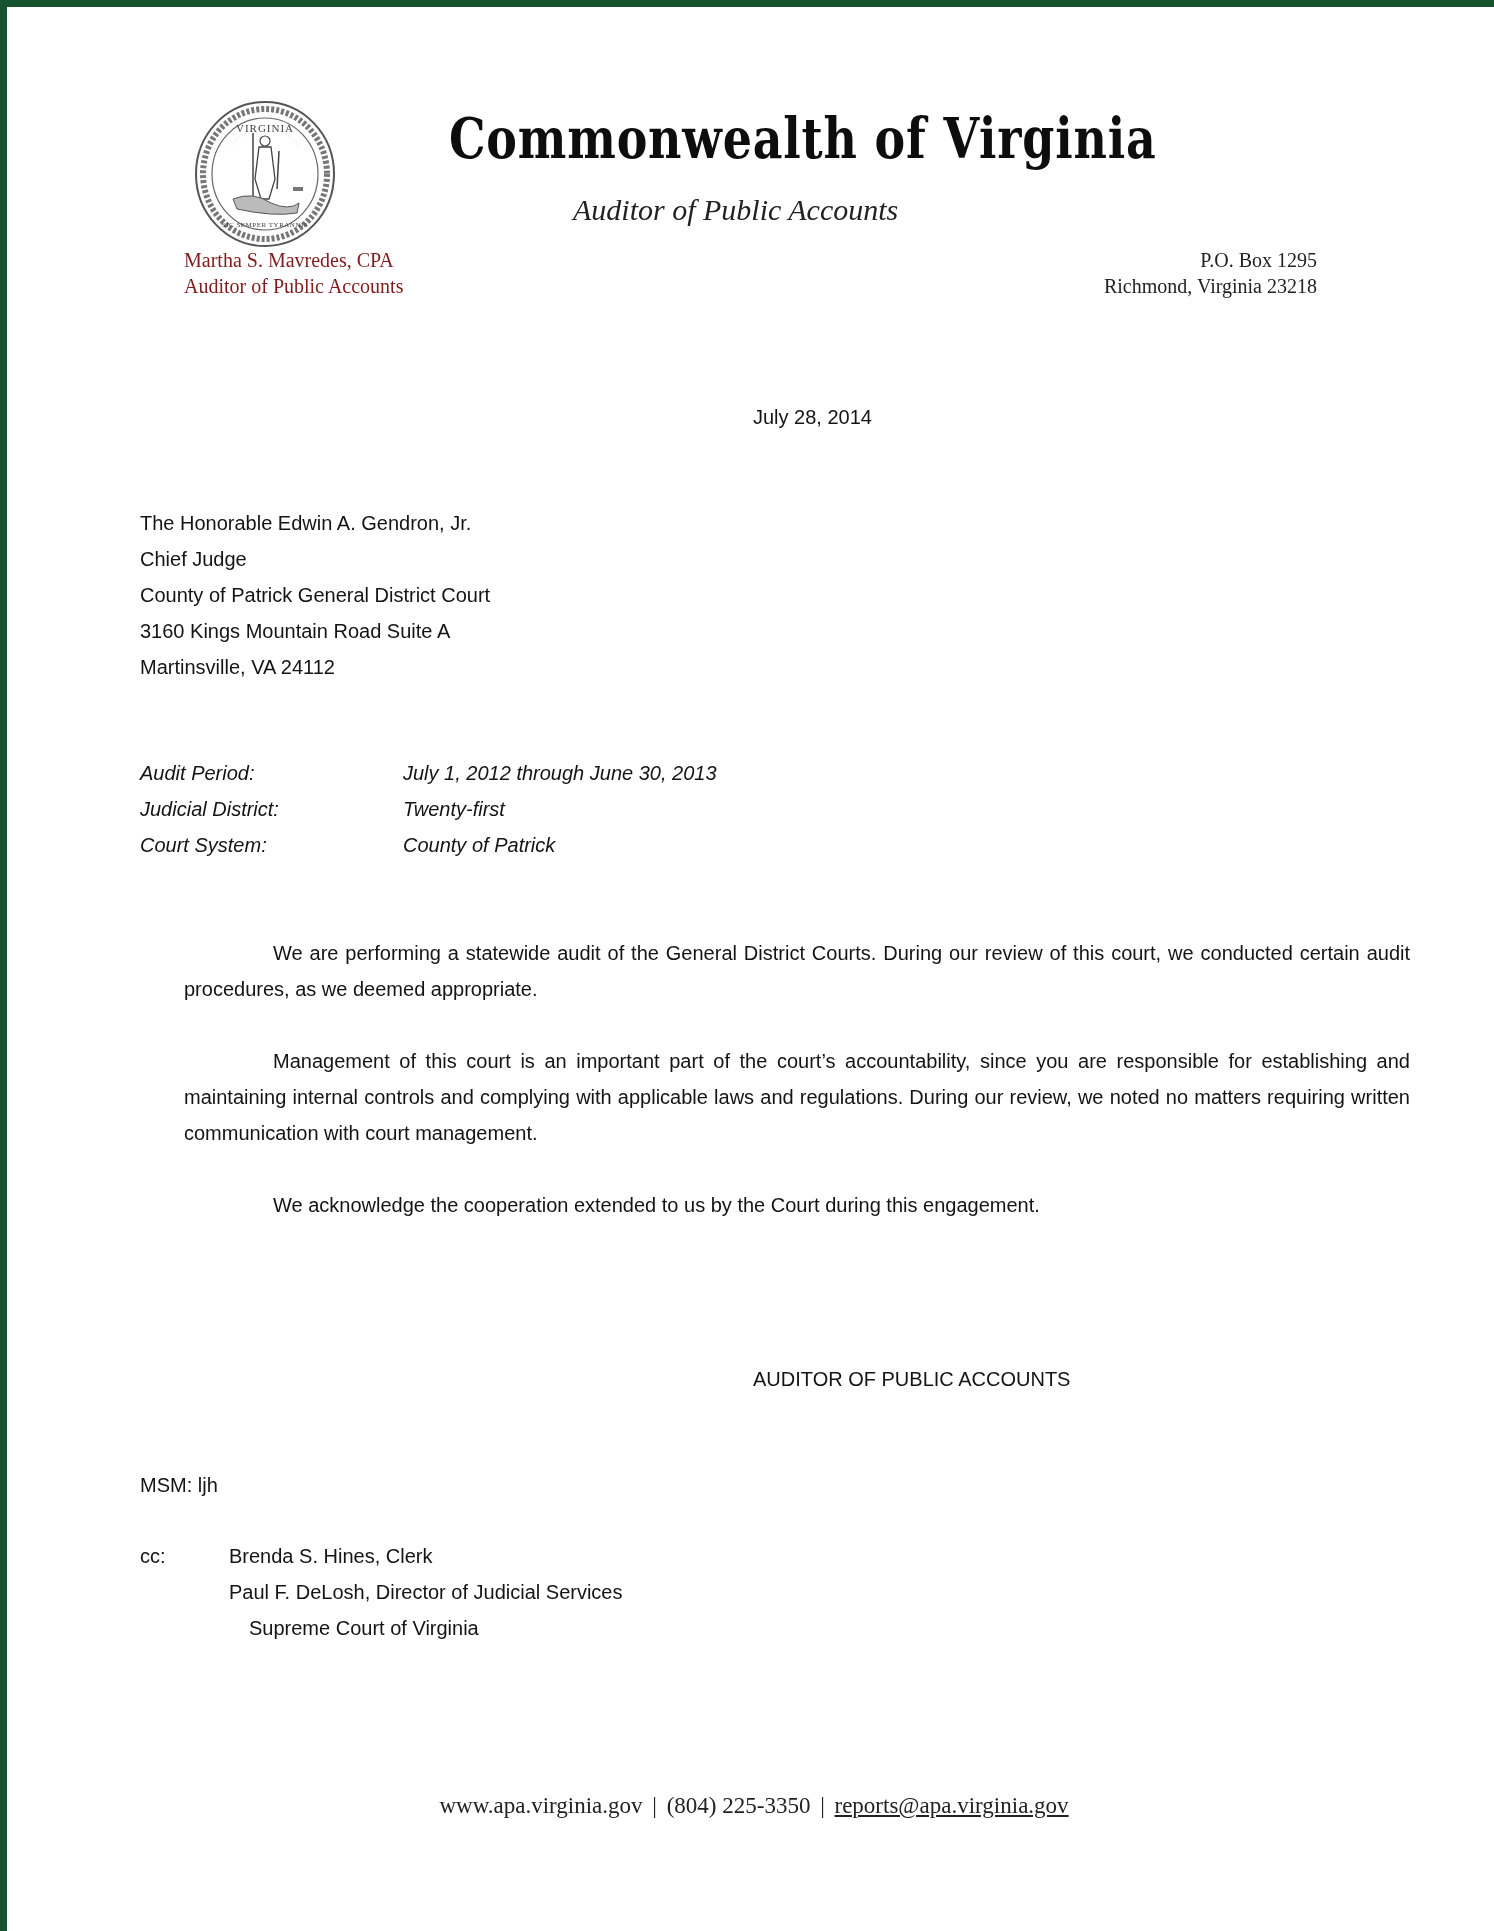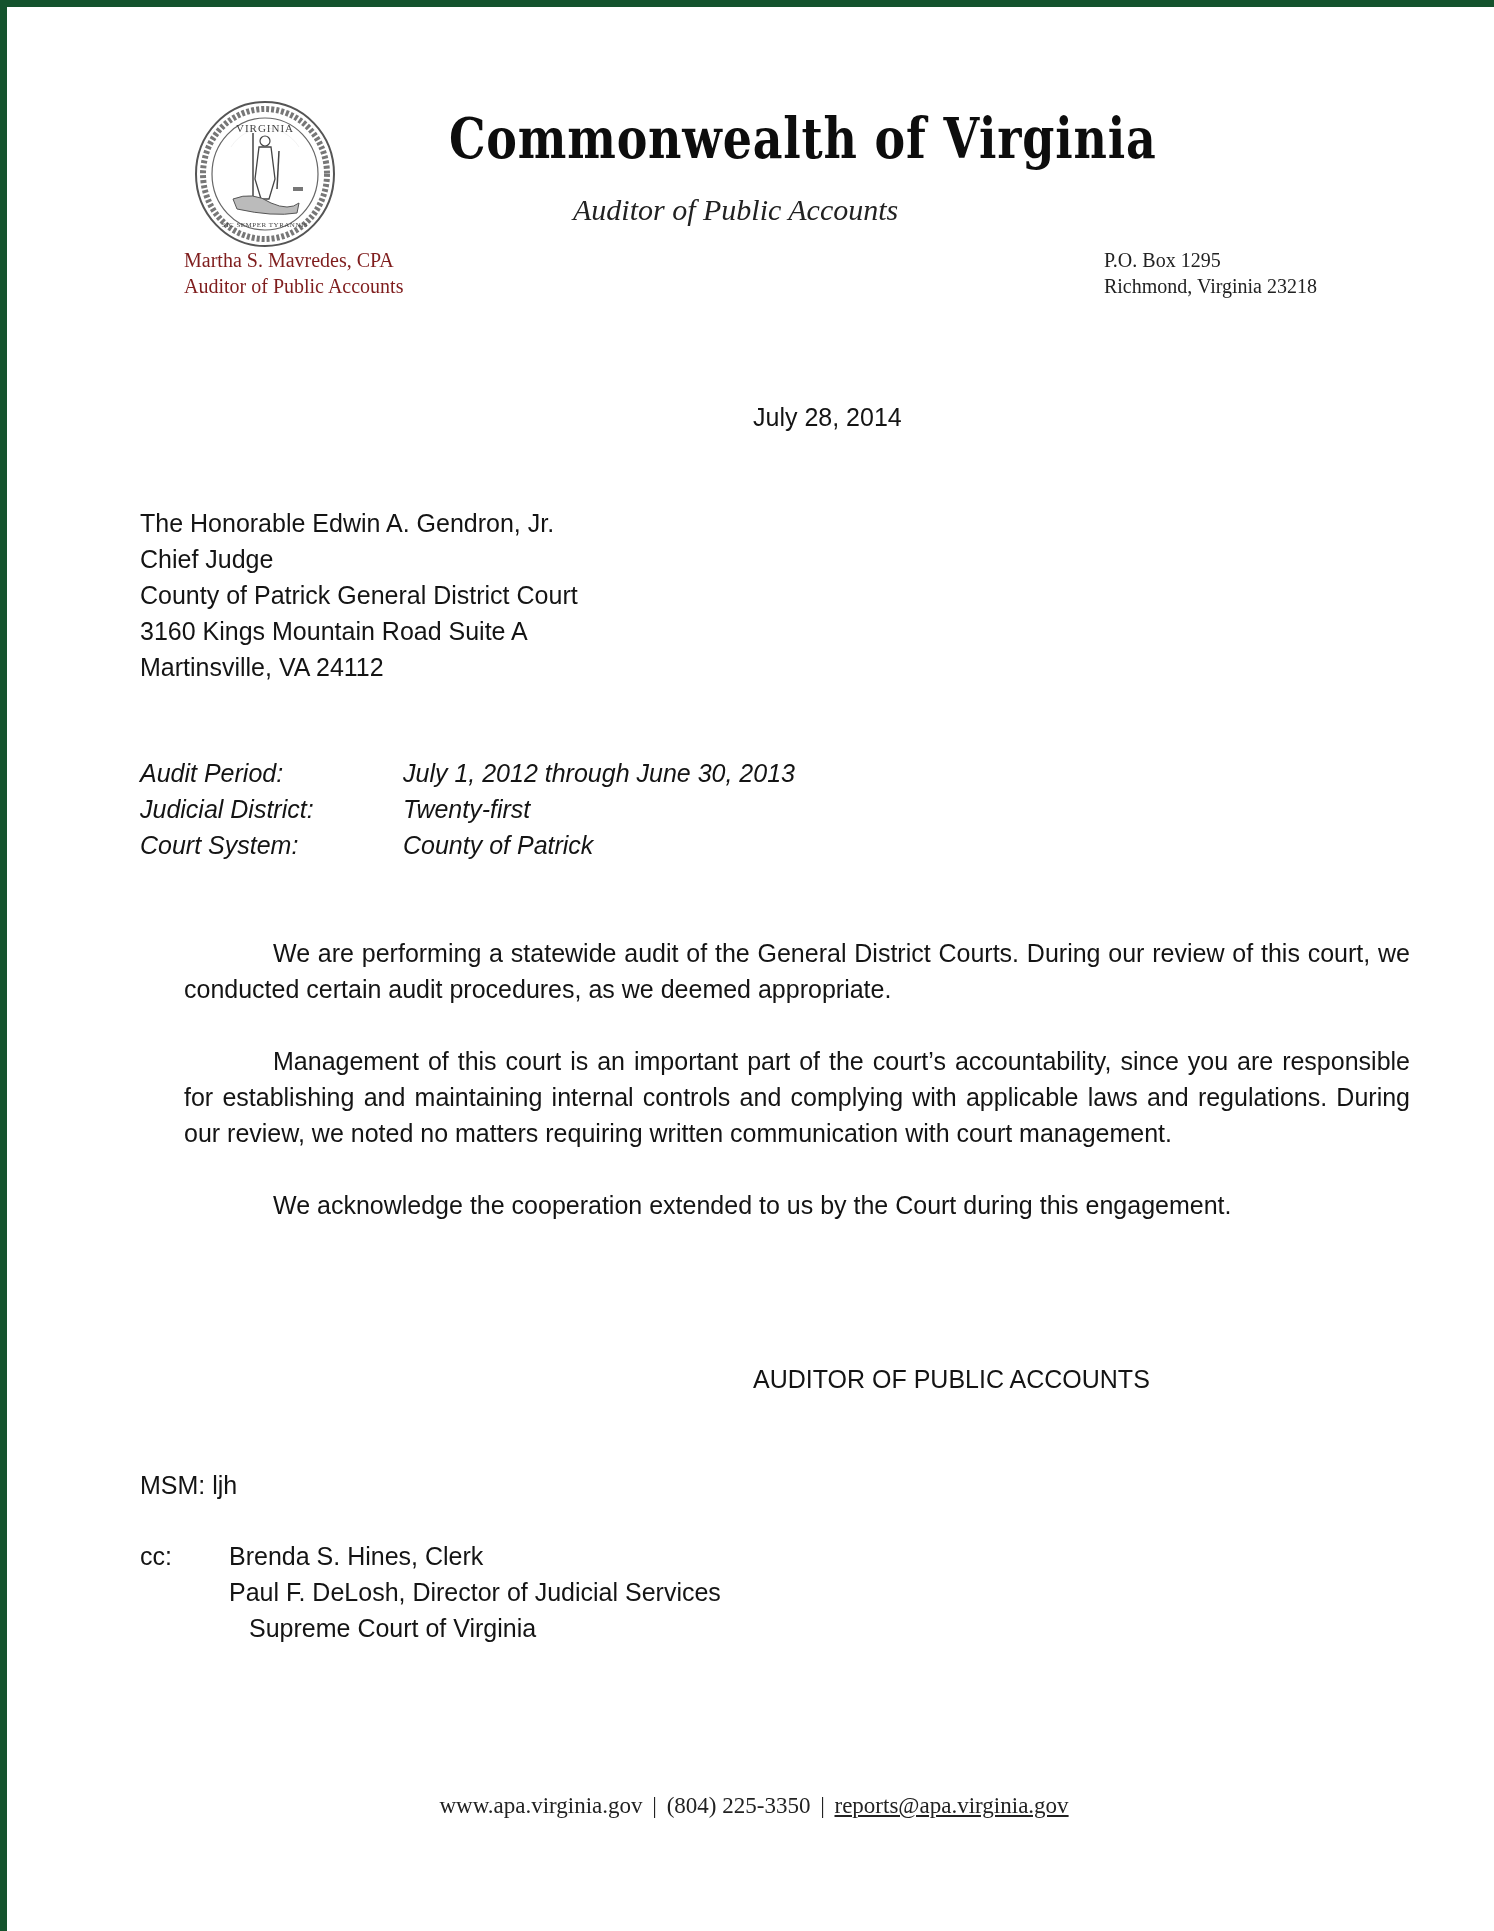--- a/index.html
+++ b/index.html
@@ -15,24 +15,24 @@
   
   .seal { position: absolute; left: 186px; top: 92px; width: 144px; height: 150px; }
   .title {
     left: 442px; top: 98px; font-size: 56px; font-weight: bold;
     letter-spacing: 1px; color: #0d0d0d;
     font-family: "DejaVu Serif", "Liberation Serif", serif;
     transform: scaleX(0.82); transform-origin: left top;
   }
   .subtitle { left: 566px; top: 186px; font-size: 30px; font-style: italic; color: #222; }
   .head-left { left: 177px; top: 240px; font-size: 20px; line-height: 26px; color: #7f1d1d; }
-  .head-right { right: 178px; top: 240px; font-size: 20px; line-height: 26px; color: #222; text-align: left; }
+  .head-right { right: 178px; top: 240px; font-size: 20px; line-height: 26px; color: #222; text-align: right; }
 
   
-  .txt { font-size: 25px; line-height: 36px; color: #141414; }
+  .txt { font-size: 20px; line-height: 36px; color: #141414; }
   .date { left: 746px; top: 392px; }
   .addr { left: 133px; top: 498px; }
   .info { left: 133px; top: 748px; font-style: italic; }
   .info .row { display: flex; }
   .info .lbl { width: 263px; }
   .body-block { left: 133px; top: 928px; width: 1226px; white-space: normal; margin-left: 44px; }
   .para { text-align: justify; text-indent: 89px; margin: 0 0 36px 0; }
   .sigline { left: 746px; top: 1354px; }
   .initials { left: 133px; top: 1460px; }
   .cc { left: 133px; top: 1531px; }

